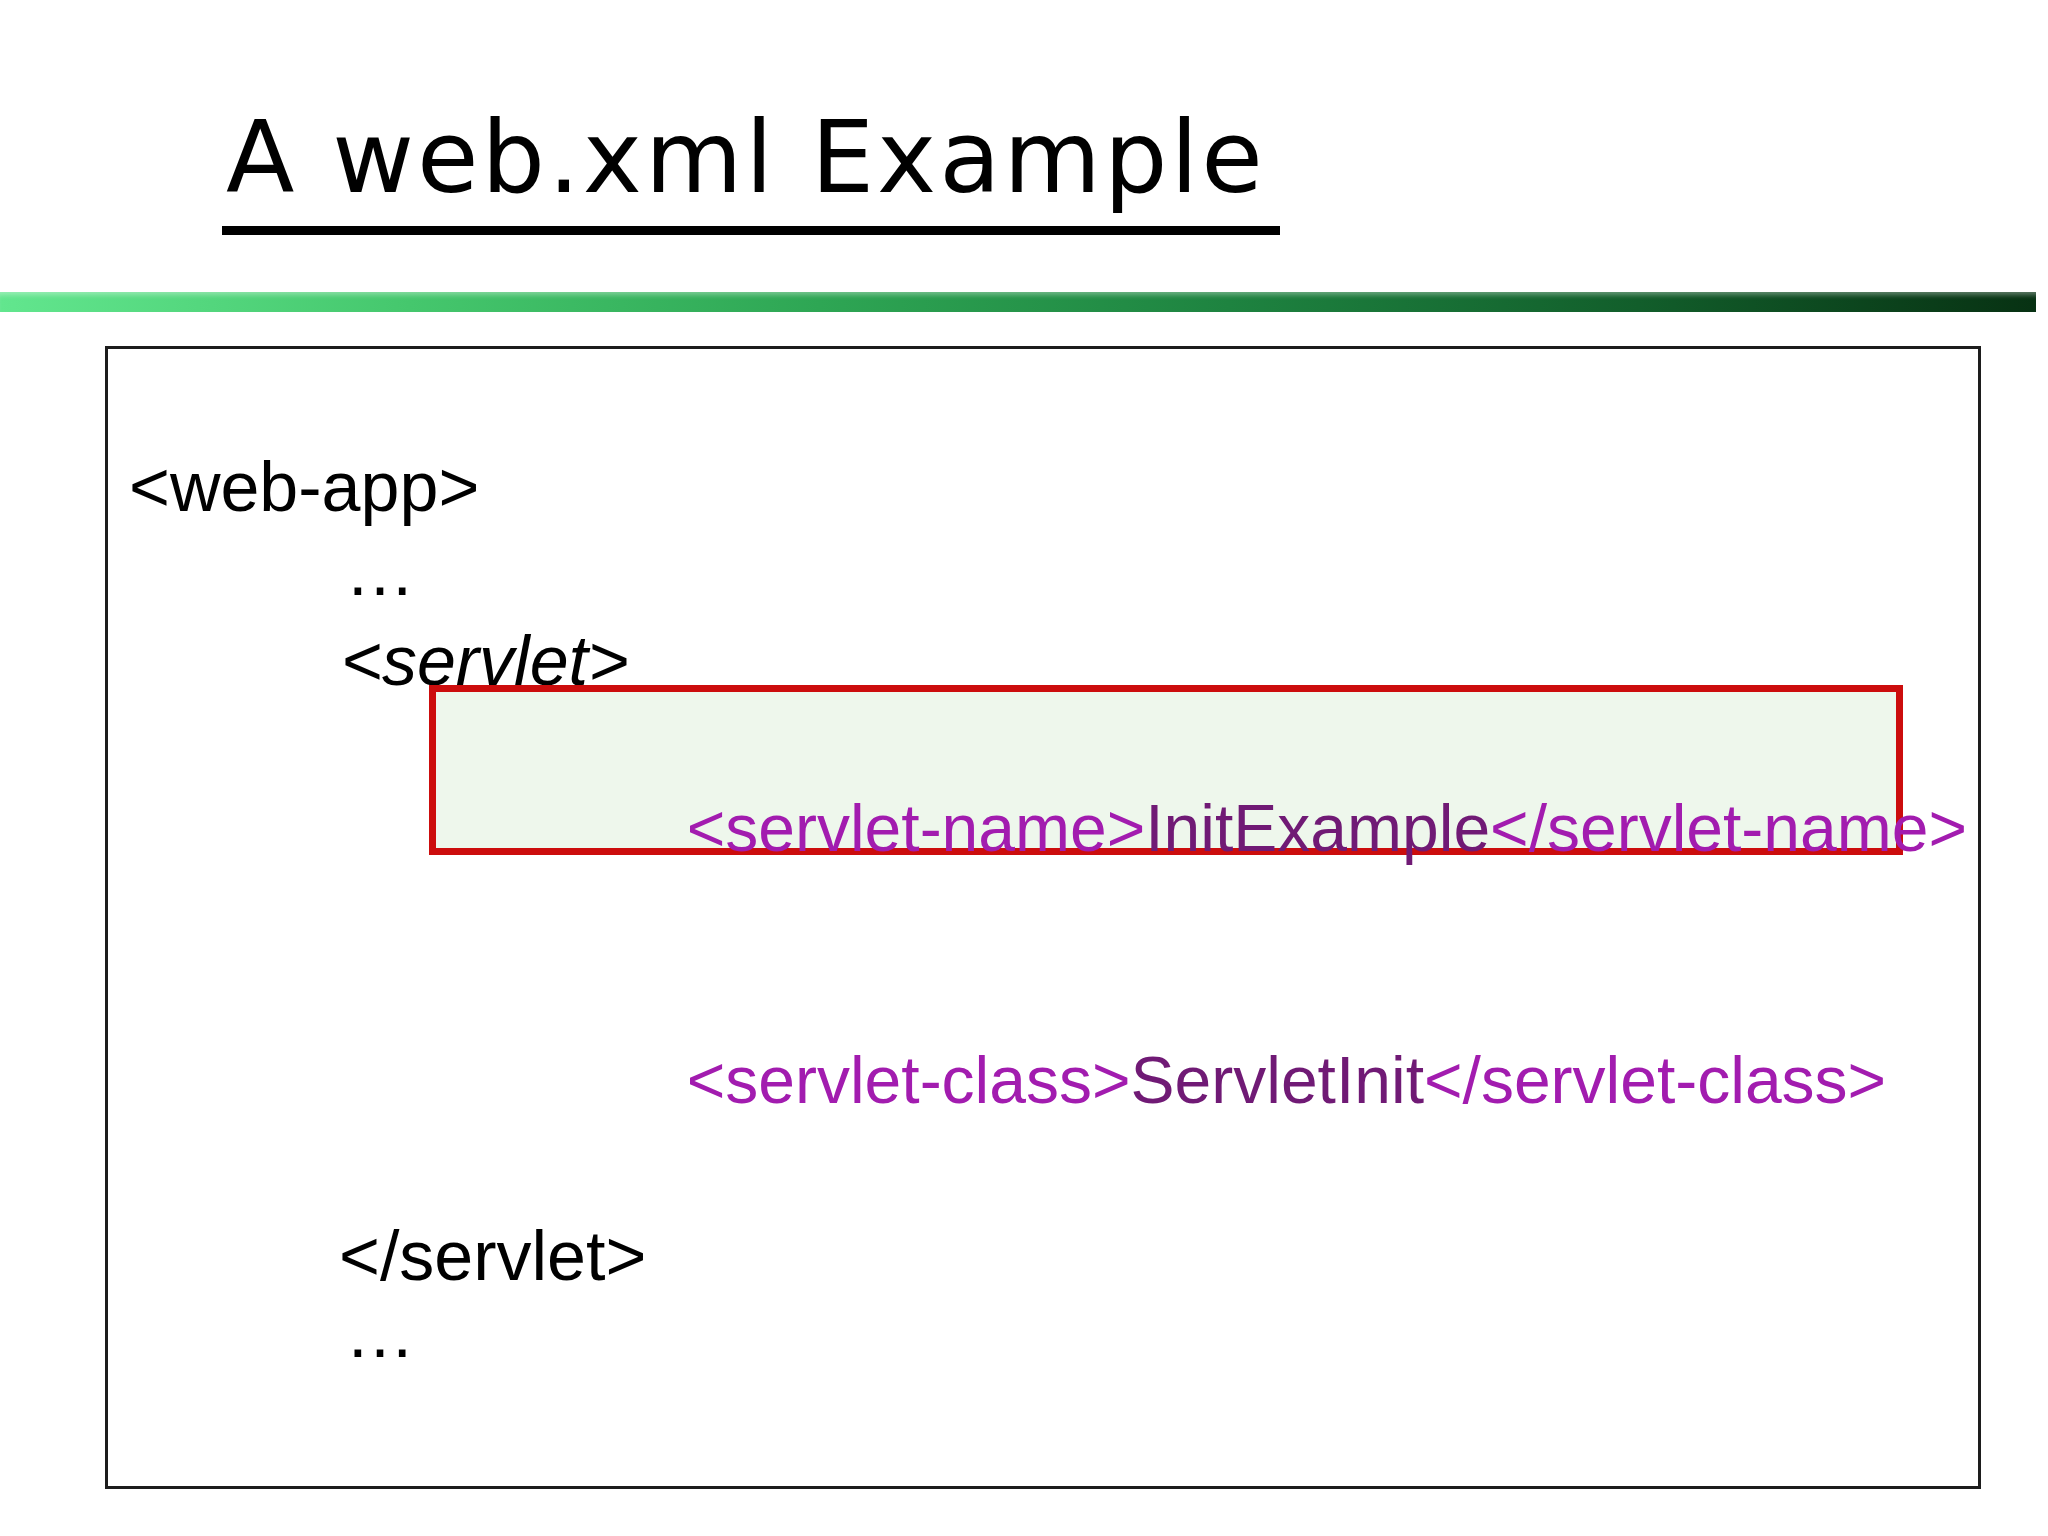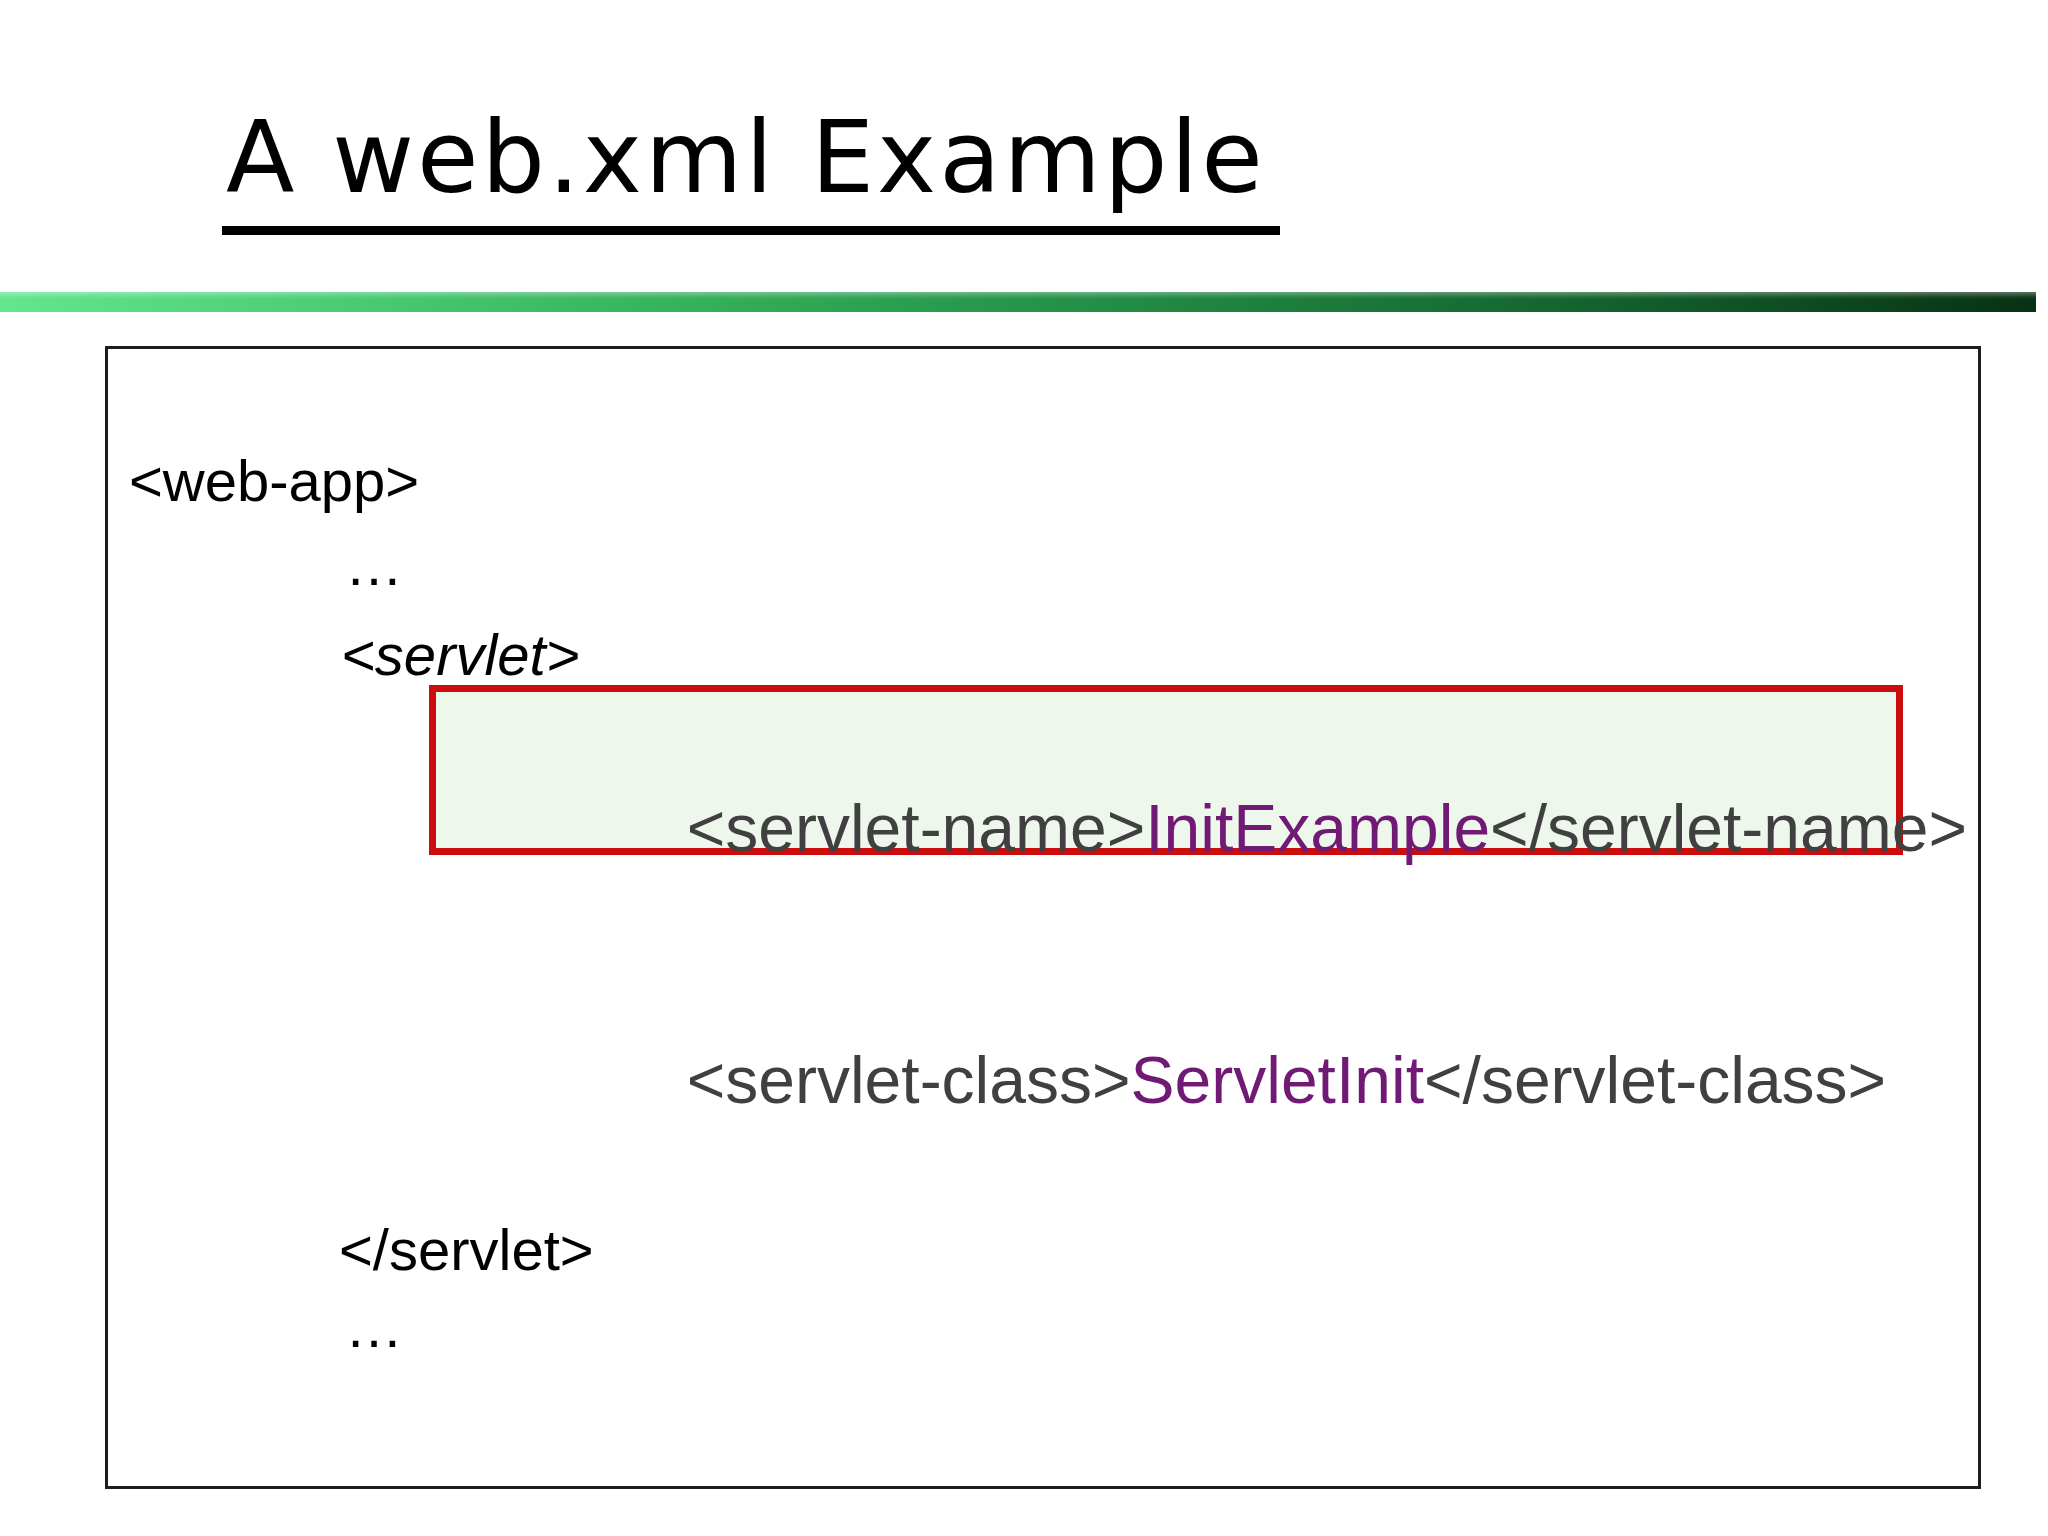--- a/index.html
+++ b/index.html
@@ -37,21 +37,21 @@
   .code-box{
     position:absolute;
     left:105px;top:346px;
     width:1876px;height:1143px;
     border:3px solid #1d1d1d;
     background:#ffffff;
     box-sizing:border-box;
   }
   .cl{
     position:absolute;
-    font-size:58px;
+    font-size:70px;
     line-height:1.1;
     color:#000000;
     white-space:pre;
   }
   .dots{letter-spacing:10px;}
   .hl-box{
     position:absolute;
     left:321px;
     width:1474px;
     border:7px solid #cc0d0d;
@@ -60,21 +60,21 @@
   }
   .hl-box-servlet{top:336px;height:170px;padding:10px 0 0 104px;}
   .hl-box-initparam{top:509px;height:340px;padding:8px 0 0 104px;}
   .xline{
     font-size:66px;
     line-height:84px;
     white-space:pre;
     color:#3e4b40;
   }
   .xline.ind{margin-left:205px;}
-  .tag{color:#404040;}
+  .tag{color:#a21caf;}
   .val{color:#701a75;}
 </style>
 </head>
 <body>
 
 <div class="slide">
 
   <h1 class="slide-title">A web.xml Example</h1>
 
   <div class="accent-bar"></div>

